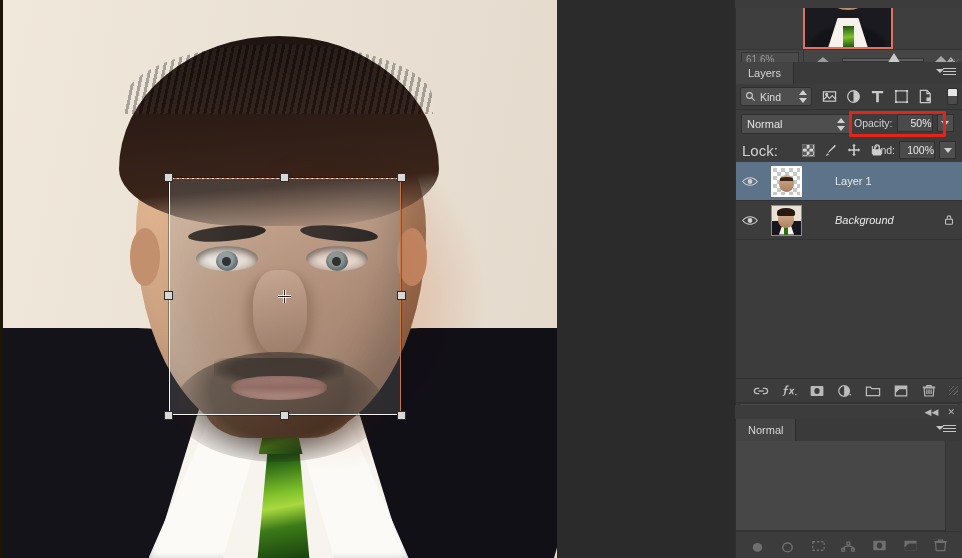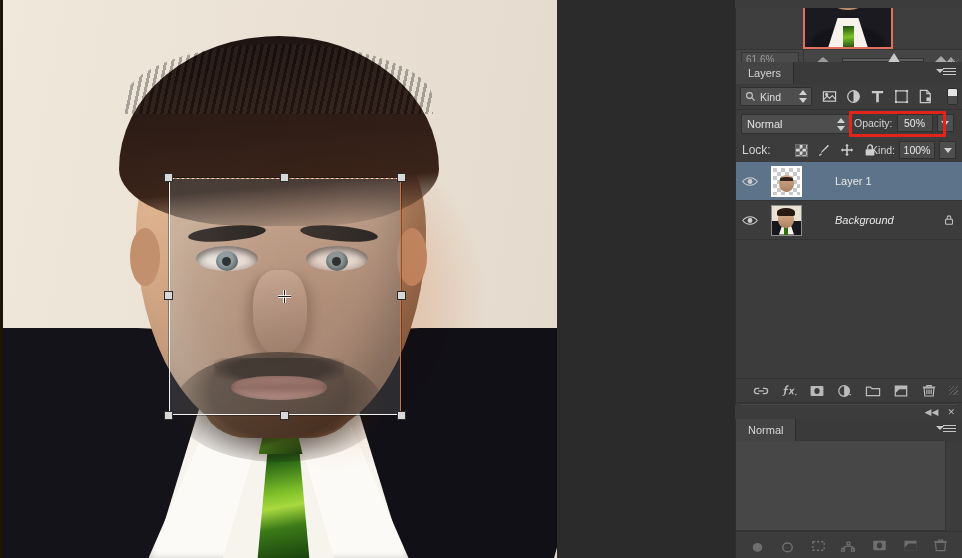--- a/index.html
+++ b/index.html
@@ -337,34 +337,34 @@
     position:absolute; left:118px; top:4px;
     display:flex; align-items:center; gap:4px;
   }
   .opacity-hl{
     position:absolute; left:113px; top:1px; width:97px; height:26px;
     border:3px solid #e2241b; border-radius:1px; pointer-events:none;
   }
   .small-lbl{ font-size:10.5px; color:#d2d2d2; }
   .num-field{
     width:36px; height:18px; background:#4a4a4a; border:1px solid #2f2f2f;
-    color:#e8e8e8; font-size:10.5px; line-height:16px; text-align:center;
+    color:#e8e8e8; font-size:10.5px; line-height:16px; text-align:right;
   }
   .drop-btn{
     width:17px; height:18px; background:#4e4e4e; border:1px solid #2f2f2f;
     display:flex; align-items:center; justify-content:center;
   }
   .drop-btn::after{ content:""; width:0;height:0;
     border-left:4px solid transparent;border-right:4px solid transparent;border-top:5px solid #cfcfcf;}
 
   .lock-row{
     height:24px; display:flex; align-items:center; padding:0 6px; gap:9px;
     position:relative;
   }
-  .lock-lbl{ font-size:12px; color:#d2d2d2; margin-right:15px; }
+  .lock-lbl{ font-size:15px; color:#d2d2d2; margin-right:15px; }
   .lk{ width:14px; height:14px; color:#cdcdcd; display:block; }
   .checker-icon{
     width:13px; height:13px;
     background:
       conic-gradient(#d8d8d8 0 25%, #5a5a5a 0 50%, #d8d8d8 0 75%, #5a5a5a 0) 0 0/6.5px 6.5px;
     border:1px solid #6e6e6e;
   }
   .fill-group{ position:absolute; right:6px; top:3px; display:flex; align-items:center; gap:4px; }
 
   

